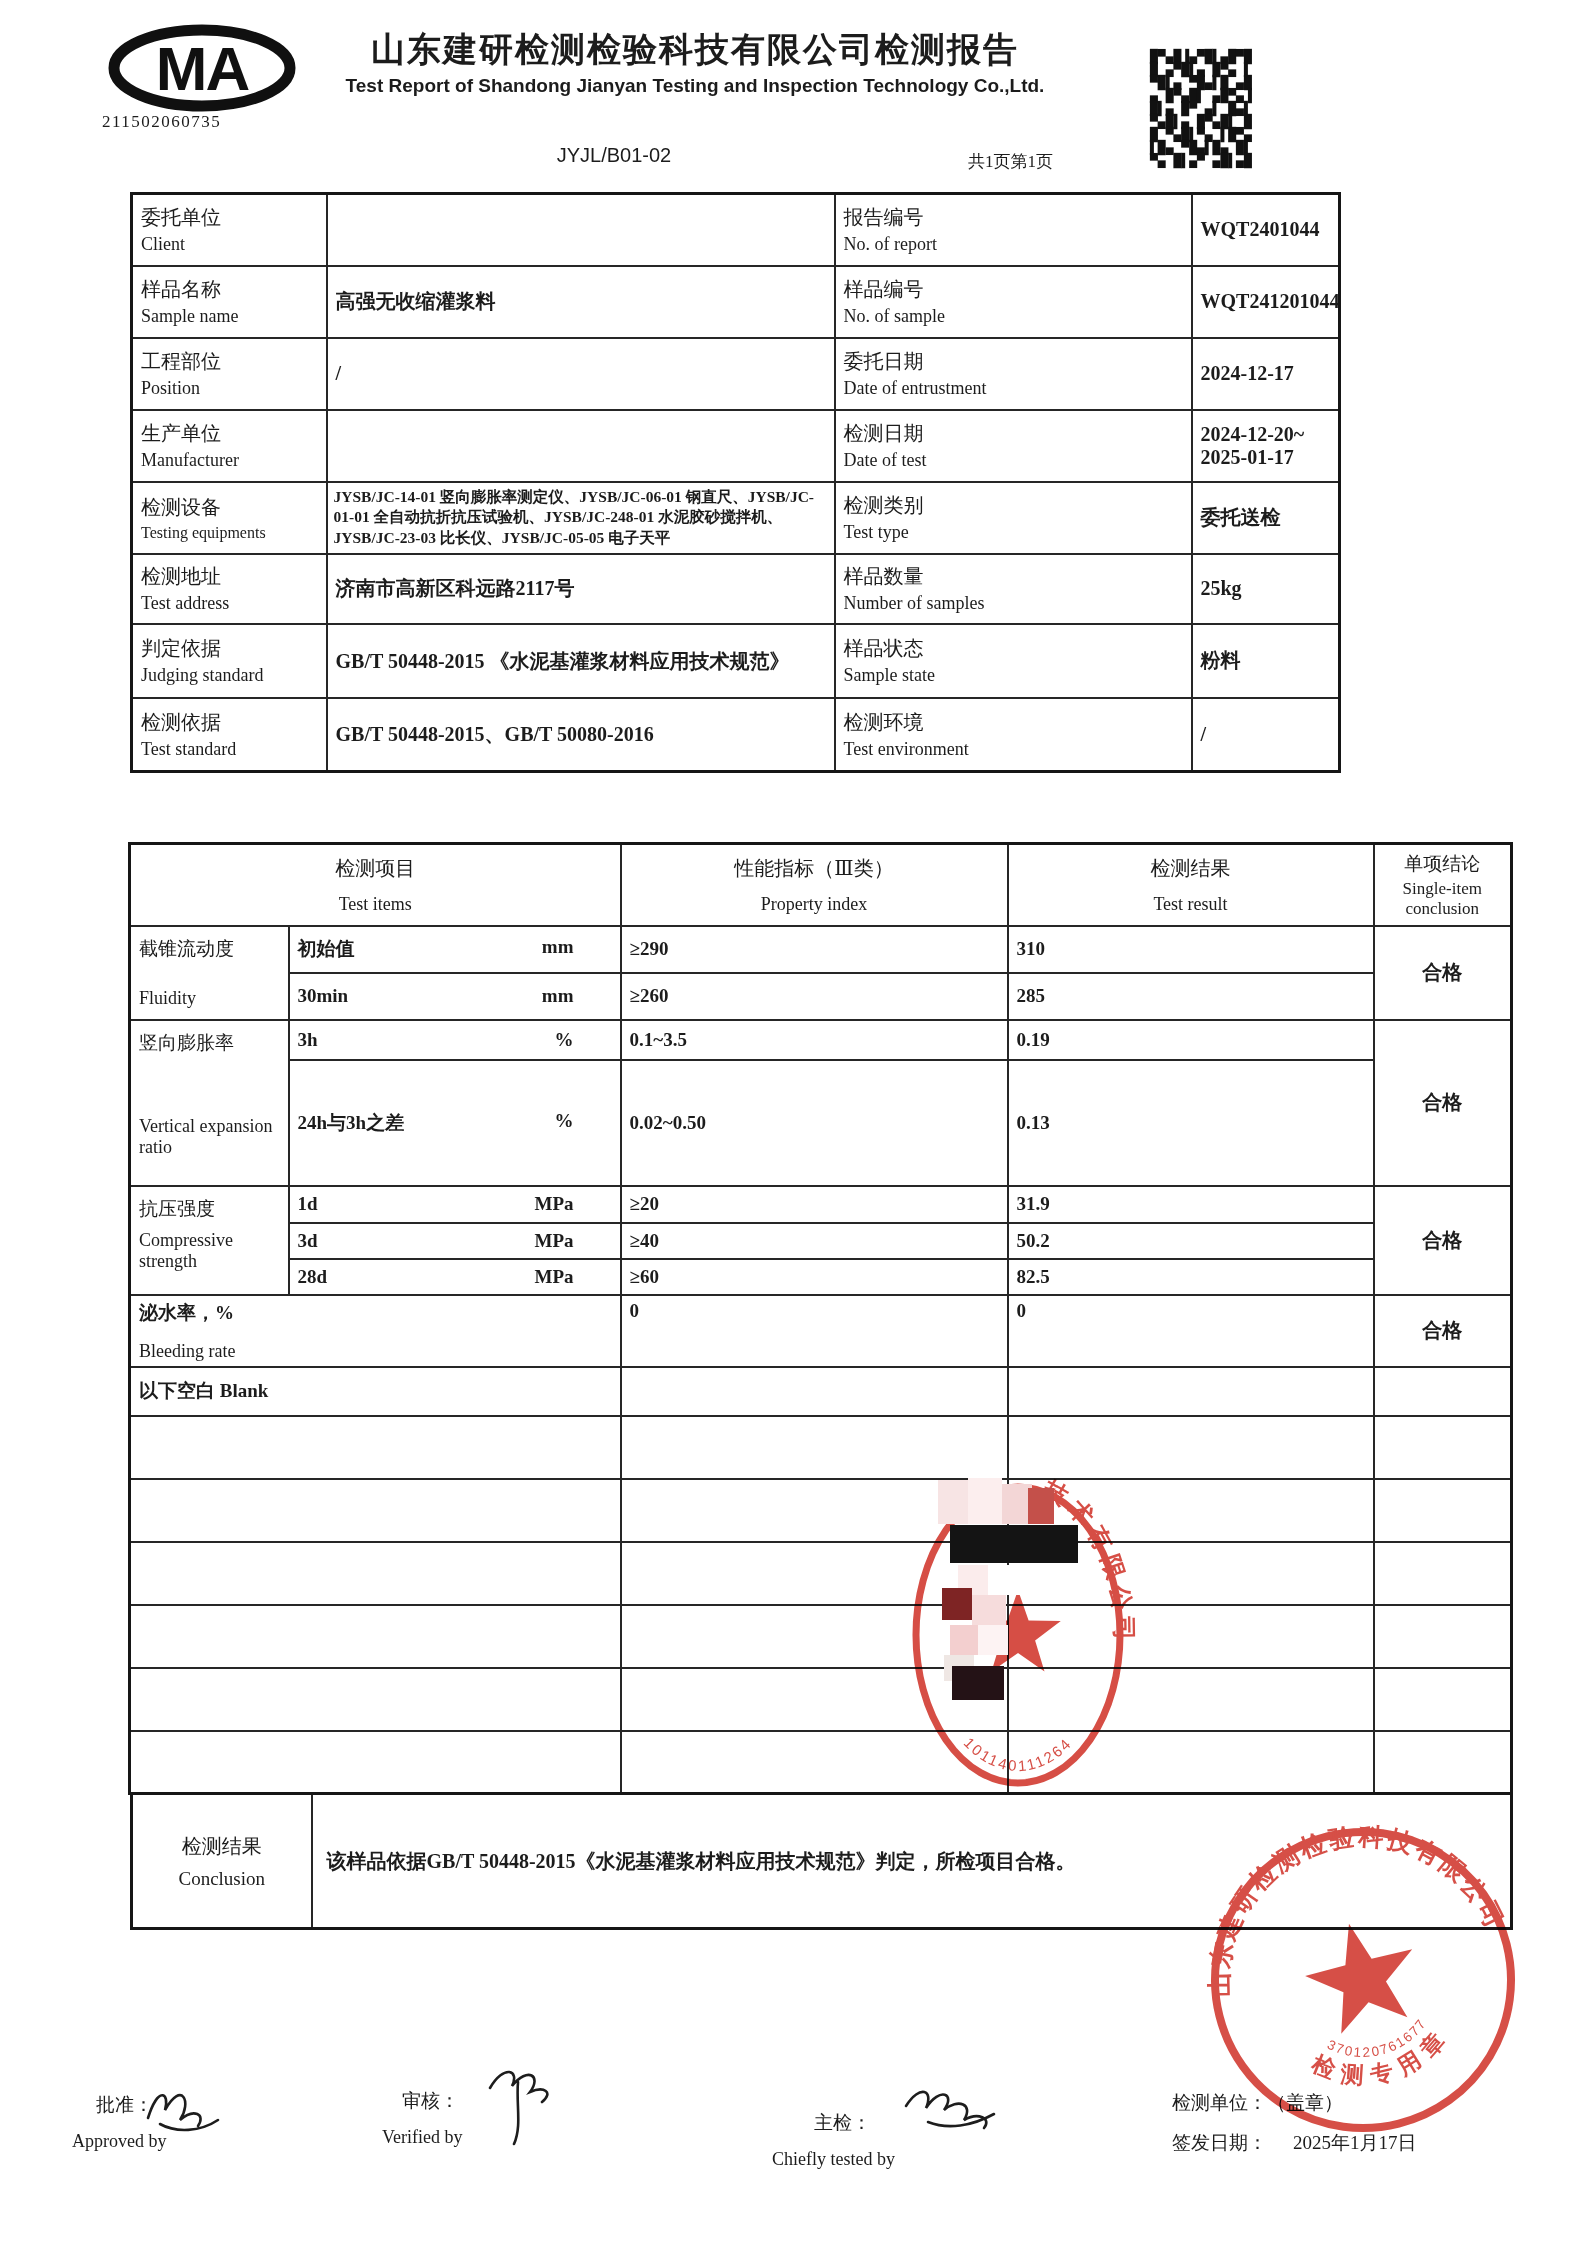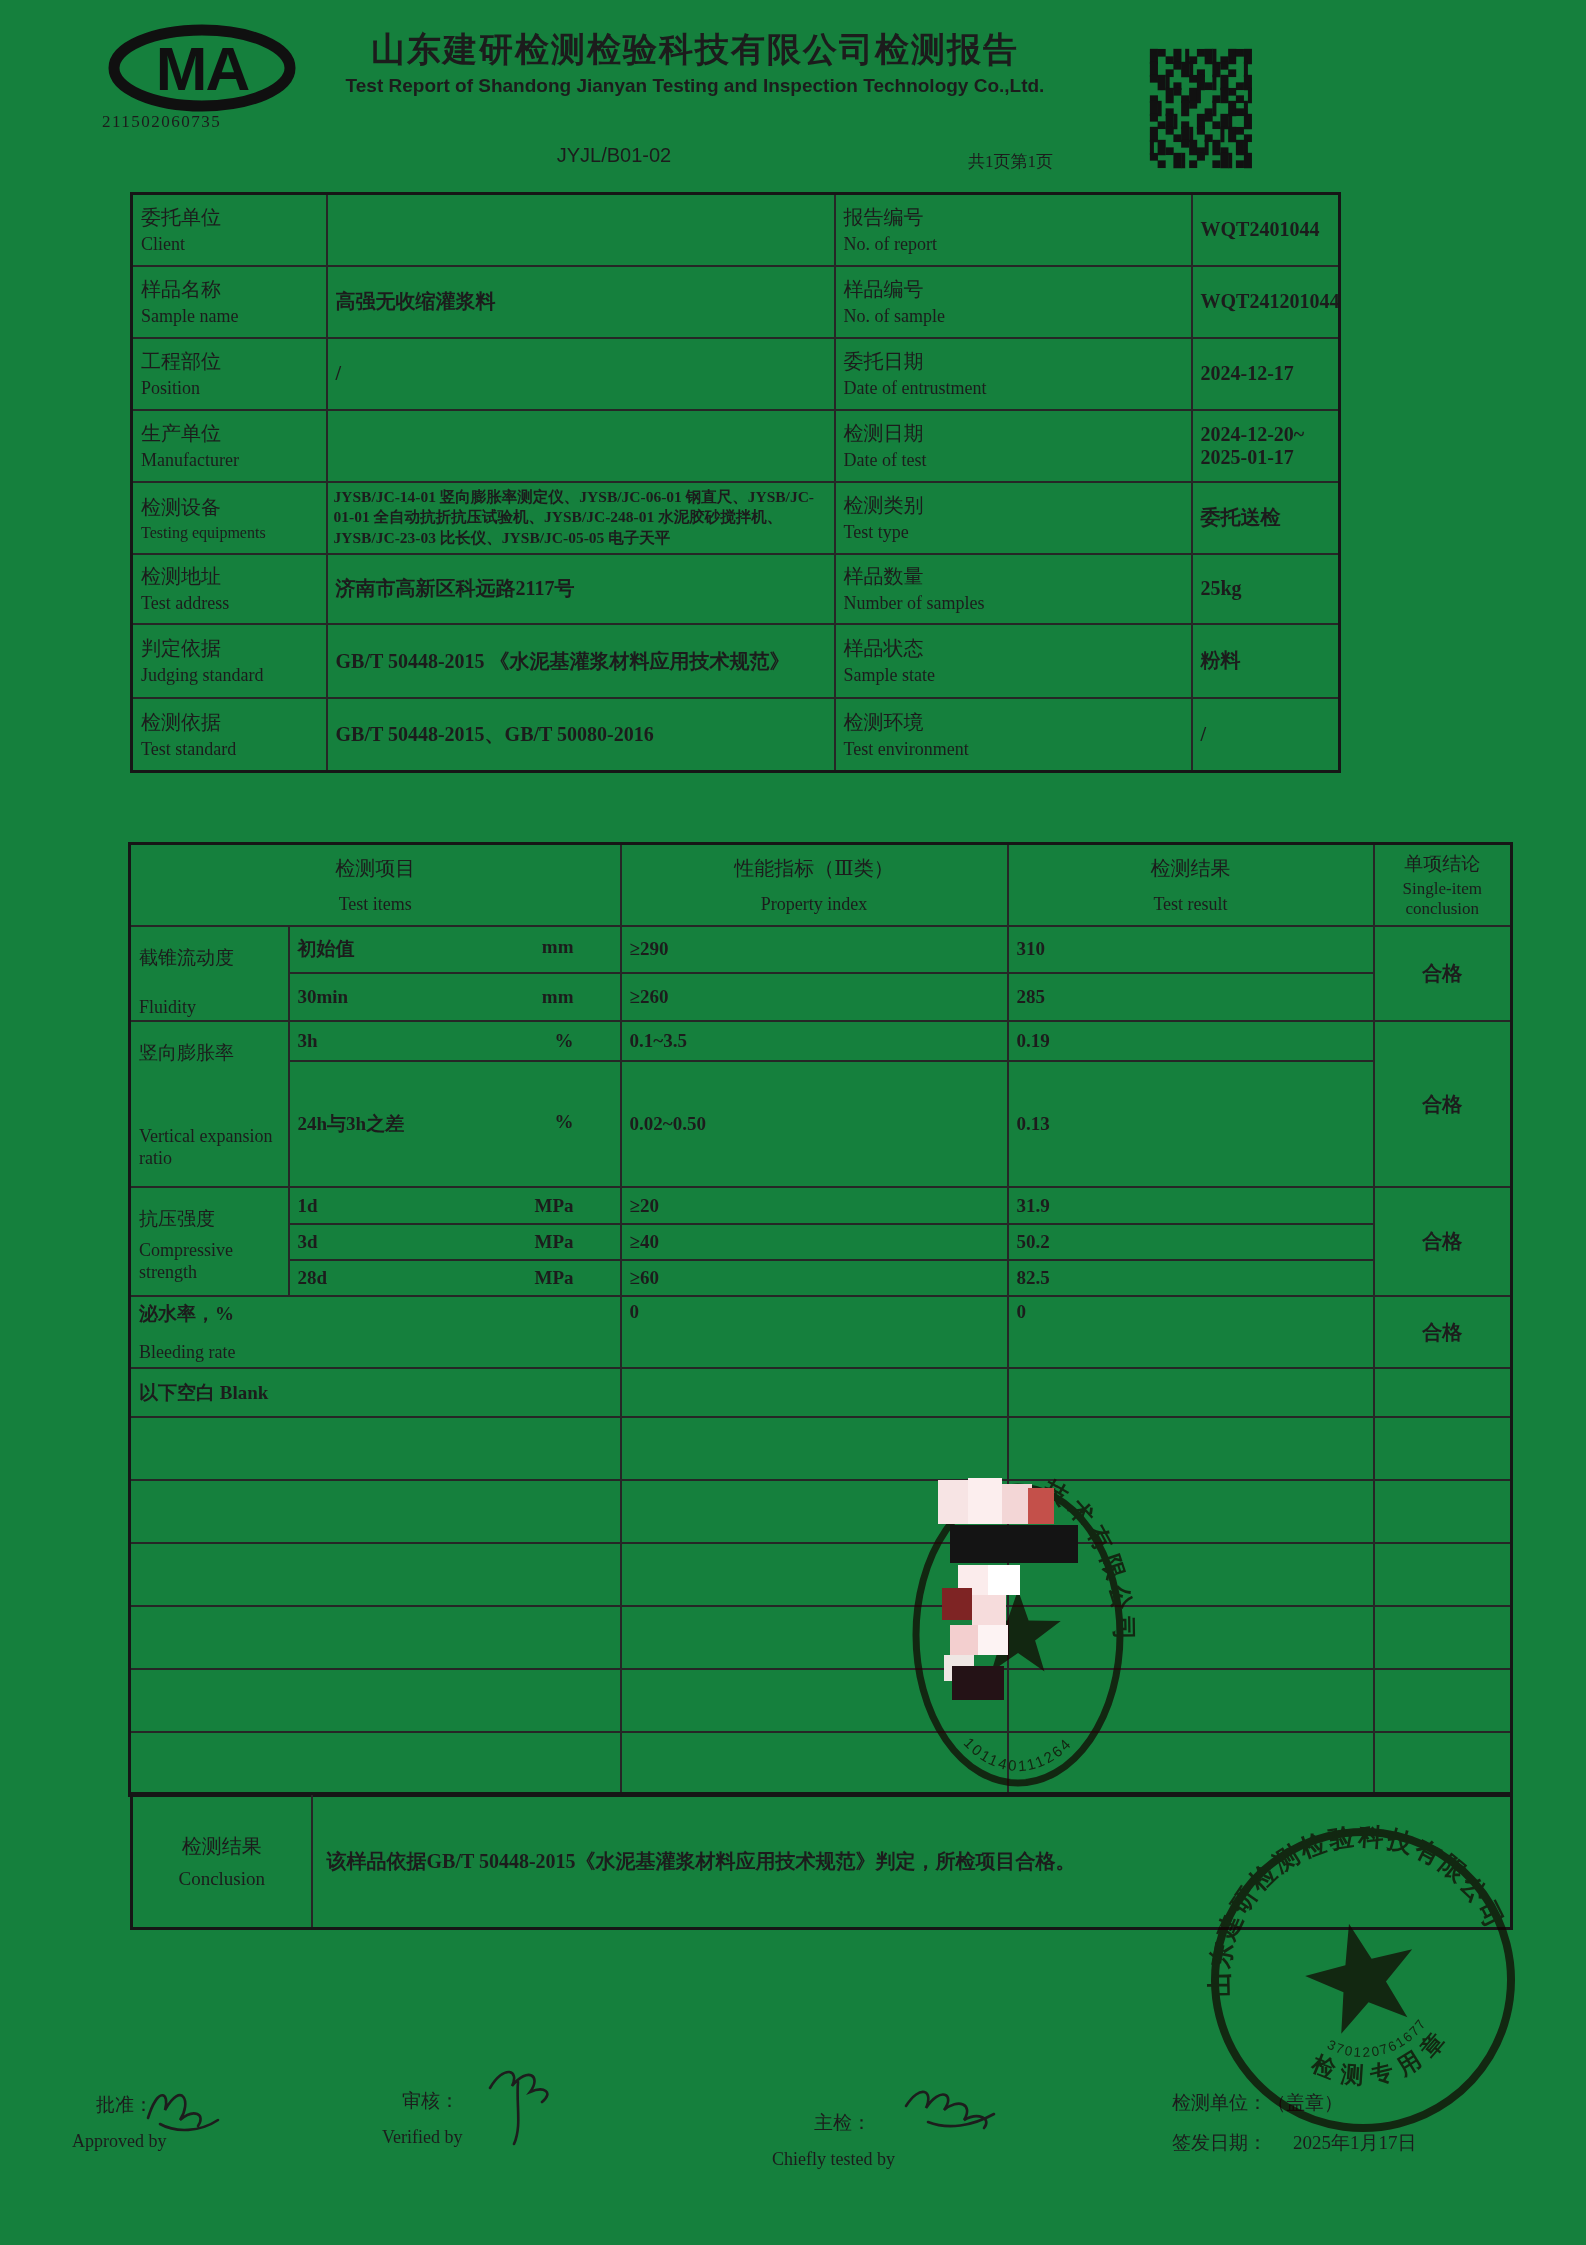--- a/index.html
+++ b/index.html
@@ -1,16 +1,16 @@
 <!DOCTYPE html>
 <html><head>
 <meta charset="utf-8">
 <style>
   html,body{margin:0;padding:0;background:#e8e8e8;}
-  #page{position:relative;width:1586px;height:2245px;background:#15803d;
+  #page{position:relative;width:1586px;height:2245px;background:#ffffff;
         font-family:"Liberation Serif","DejaVu Serif",serif;color:#1c1c1c;overflow:hidden;}
   .abs{position:absolute;}
   table{border-collapse:collapse;table-layout:fixed;}
   td,th{border:2px solid #262626;padding:2px 8px;vertical-align:middle;overflow:hidden;}
   .outer{border:3px solid #161616;}
   
   .cma-svg{position:absolute;left:104px;top:24px;}
   .cma-num{position:absolute;left:102px;top:112px;font-size:17px;letter-spacing:1.5px;}
   .title-wrap{position:absolute;left:300px;top:28px;width:790px;text-align:center;}
   .title-cn{font-family:"Liberation Sans","DejaVu Sans",sans-serif;font-weight:bold;font-size:34px;line-height:42px;letter-spacing:2px;}
@@ -24,21 +24,21 @@
   .lbl .en{font-size:18px;margin-top:3px;}
   .val{font-size:20px;font-weight:600;}
   .pre{white-space:pre-line;}
   .equip{font-size:15.5px;font-weight:600;line-height:1.3;padding:3px 6px;}
   
   .hd{text-align:center;font-weight:normal;}
   .hd .cn{font-size:20px;}
   .hd .en{font-size:18px;margin-top:12px;}
   .hd-small .cn{font-size:19px;}
   .hd-small .en{font-size:17px;margin-top:2px;line-height:1.15;}
-  .res-item{vertical-align:top;padding-top:18px;font-size:19px;}
+  .res-item{vertical-align:top;padding-top:9px;font-size:19px;}
   .res-item .en{font-weight:normal;font-size:18px;margin-top:26px;line-height:1.2;}
   .subwrap{display:flex;justify-content:space-between;padding-right:38px;font-size:19px;font-weight:600;}
   .idx,.rescell{font-size:19px;font-weight:600;}
   .top{vertical-align:top;padding-top:4px;}
   .concl-cell{text-align:center;font-size:20px;font-weight:600;}
   .span2{display:flex;flex-direction:column;justify-content:space-between;height:62px;font-size:19px;font-weight:600;}
   .span2 .en{font-weight:normal;font-size:18px;}
   .blanknote{font-size:19px;font-weight:600;}
   
   .clabel{text-align:center;}

